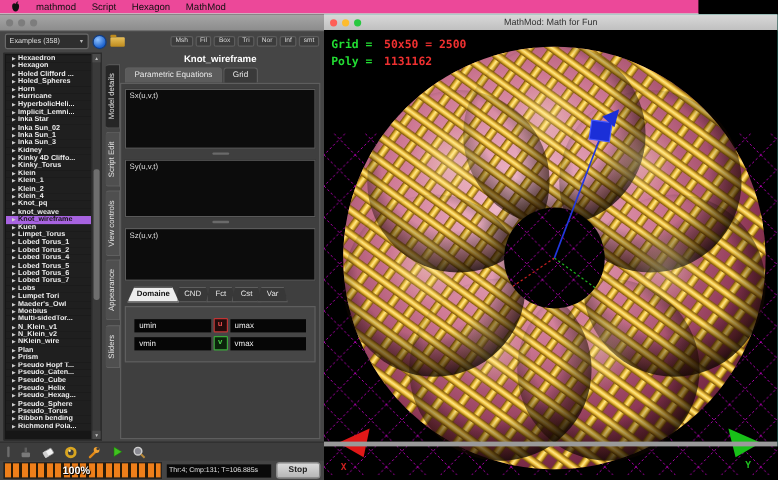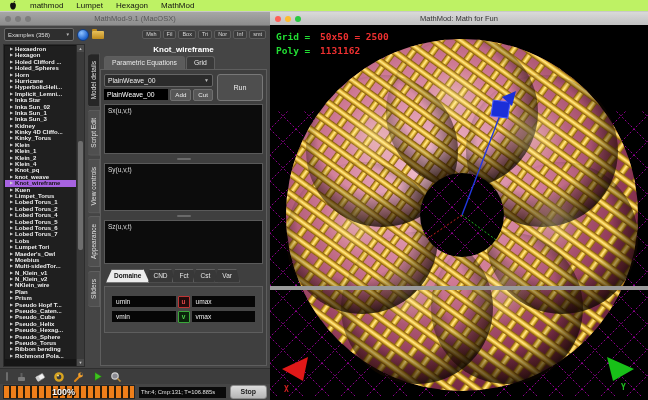--- a/index.html
+++ b/index.html
@@ -1,27 +1,27 @@
 <!DOCTYPE html>
 <html><head>
 <meta charset="utf-8">
 <style>
   html,body{margin:0;padding:0;}
   body{width:648px;height:400px;position:relative;overflow:hidden;background:#000;
        font-family:"Liberation Sans",sans-serif;-webkit-font-smoothing:antialiased;}
   
-  .menubar{position:absolute;top:0;left:0;width:648px;height:12px;background:#bef264;
+  .menubar{position:absolute;top:0;left:0;width:582px;height:12px;background:#ec4899;
            border-bottom:1px solid #c9c9c9;display:flex;align-items:center;gap:13px;
            padding-left:9px;font-size:8px;color:#111;box-sizing:border-box;}
   .menubar .mi{cursor:default;}
   .menubar .mi:first-of-type{font-weight:bold;}
   
   .lwin{position:absolute;top:12px;left:0;width:270px;height:388px;background:#454545;
         display:flex;flex-direction:column;box-sizing:border-box;}
-  .rwin{position:absolute;top:12px;left:270px;width:378px;height:278px;background:#5eead4;}
+  .rwin{position:absolute;top:12px;left:270px;width:378px;height:360px;background:#5eead4;}
   .tbar{height:13px;display:flex;align-items:center;position:relative;flex:none;}
   .tbar.inactive{background:linear-gradient(#a6a6a6,#8d8d8d);border-bottom:1px solid #6f6f6f;}
   .tbar.active{background:linear-gradient(#d9d9d9,#c0c0c0);border-bottom:1px solid #8a8a8a;}
   .dots{display:flex;gap:4px;margin-left:5px;}
   .dot{width:6px;height:6px;border-radius:50%;}
   .dot.grey{background:#7d7d7d;}
   .dot.red{background:#ff5f57;}.dot.yellow{background:#febc2e;}.dot.green{background:#28c840;}
   .ttl{position:absolute;left:0;right:0;text-align:center;font-size:7.5px;}
   .tbar.inactive .ttl{color:#575757;}
   .tbar.active .ttl{color:#333;}
@@ -119,28 +119,27 @@
 </head>
 <body>
 
 <div class="menubar">
   <span class="ic" style="width:8px;height:9px">
     <svg width="8" height="9" viewBox="0 0 8 9">
         <path d="M4 2.2 C2.6 1.1 1.1 2.1 1.1 4.4 C1.1 6.9 2.6 8.6 4 8.6 C5.4 8.6 6.9 6.9 6.9 4.4 C6.9 2.1 5.4 1.1 4 2.2 Z M4.4 1.7 C4.7 0.6 5.7 0.1 6.2 0.1 C6.2 0.9 5.6 1.6 4.6 1.9 Z" fill="#111"></path>
       </svg>
   </span>
   <span class="mi">mathmod</span>
-  <span class="mi">Lumpet</span>
+  <span class="mi">Script</span>
   <span class="mi">Hexagon</span>
   <span class="mi">MathMod</span>
 </div>
 
 <div class="lwin">
   <div class="tbar inactive">
-    <div class="ttl">MathMod-9.1 (MacOSX)</div>
     <div class="dots">
       <span class="dot grey"></span>
       <span class="dot grey"></span>
       <span class="dot grey"></span>
     </div>
   </div>
 
   <div class="lwtb">
     <div class="exsel">
       <span>Examples (358)</span>
@@ -375,34 +374,20 @@
         <div class="item">Sliders</div>
       </div>
 
     <div class="panel">
       <div class="ptitle">Knot_wireframe</div>
       <div class="ptabs">
           <div class="item active">Parametric Equations</div>
           <div class="item">Grid</div>
         </div>
       <div class="frame">
-        <div class="toprows">
-          <div class="tr-left">
-            <div class="combo">
-              <span>PlainWeave_00</span>
-              <span class="ar">▼</span>
-            </div>
-            <div class="namerow">
-              <div class="namefield">PlainWeave_00</div>
-              <div class="sbtn">Add</div>
-              <div class="sbtn">Cut</div>
-            </div>
-          </div>
-          <div class="runbtn">Run</div>
-        </div>
 
         <div class="eq" style="height:50px">Sx(u,v,t)</div>
         <div class="split">
             <i></i>
           </div>
         <div class="eq" style="height:48px">Sy(u,v,t)</div>
         <div class="split">
             <i></i>
           </div>
         <div class="eq" style="height:44px">Sz(u,v,t)</div>

